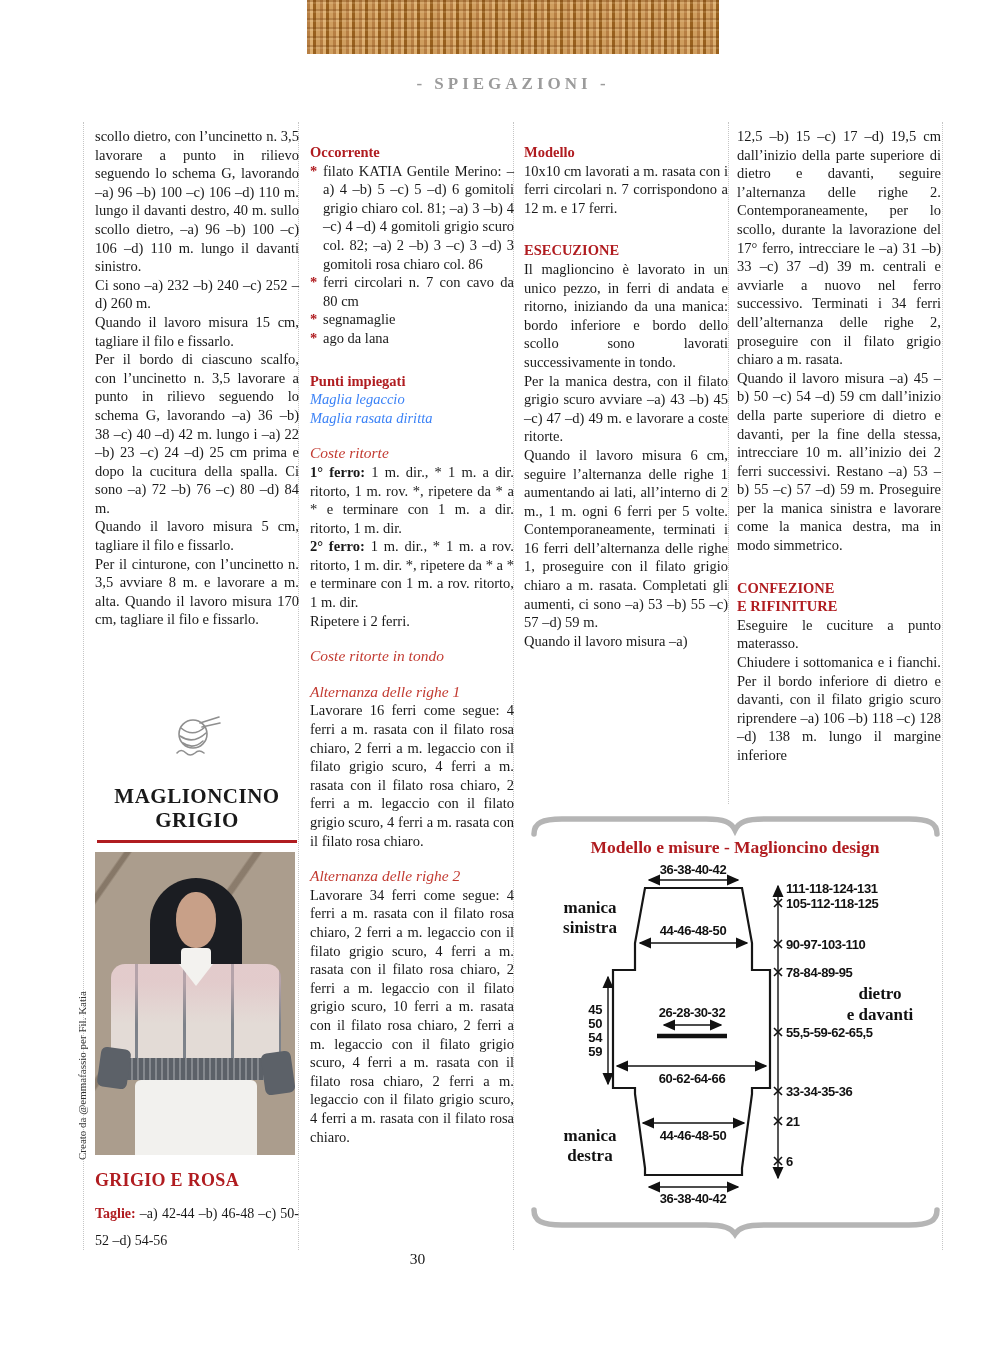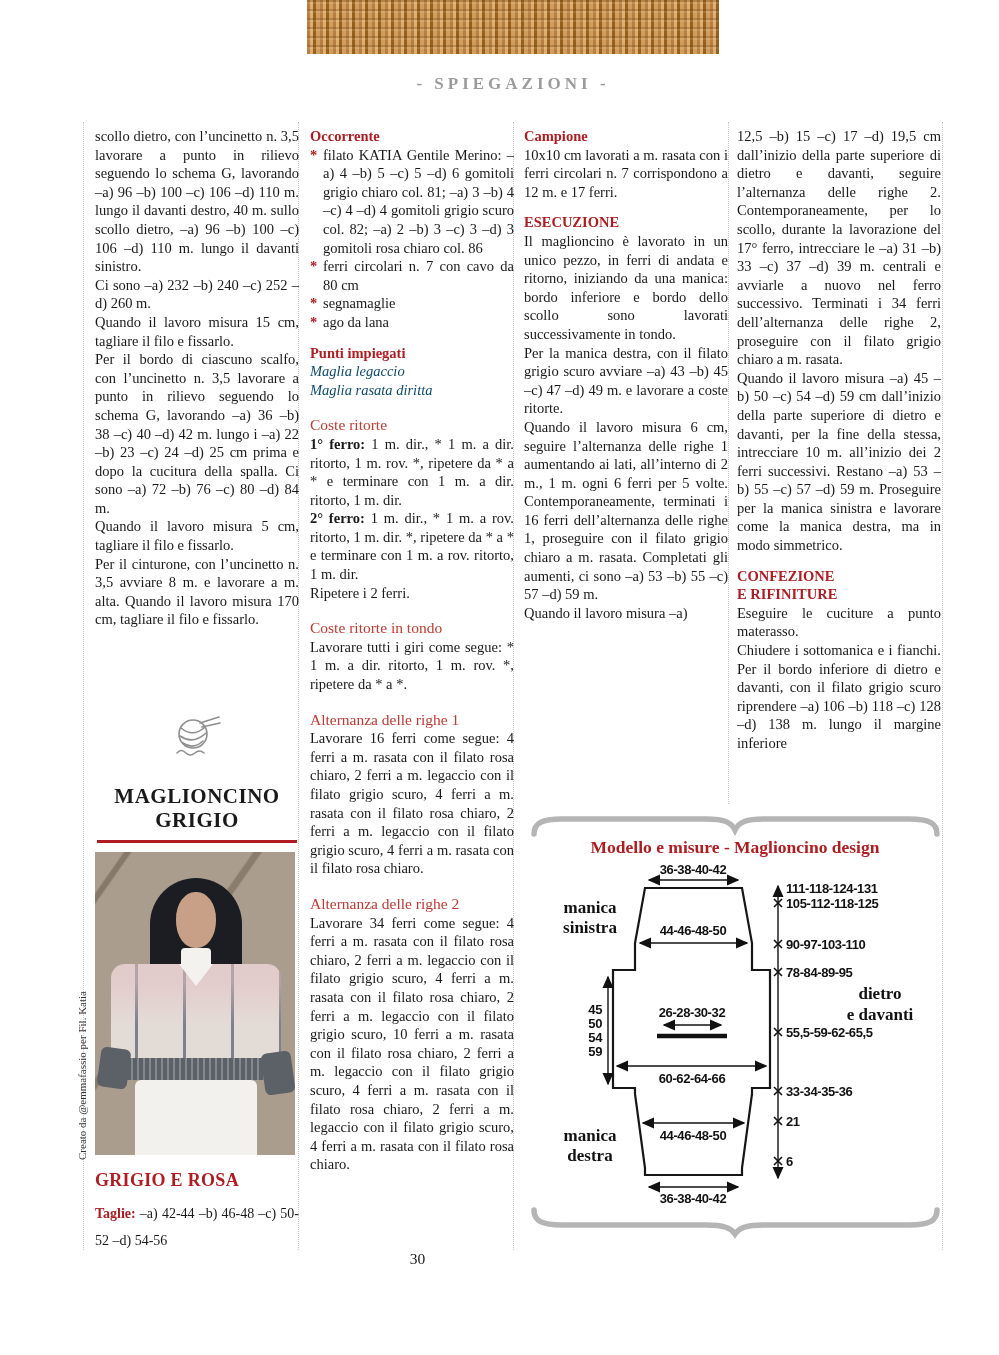--- a/index.html
+++ b/index.html
@@ -11,27 +11,27 @@
     background:
      repeating-linear-gradient(180deg, rgba(110,60,15,.28) 0 2px, rgba(255,235,200,.12) 2px 4px, transparent 4px 9px),
      repeating-linear-gradient(90deg,#b77f43 0 3px,#dcae70 3px 6px,#98601e 6px 9px,#cf9e5f 9px 13px);}
   #section-hd{left:307px;top:74px;width:412px;text-align:center;color:#9b9b9b;
     font-size:17px;letter-spacing:4px;font-weight:bold;}
   
   .vdot{width:0;border-left:1.6px dotted #c6c6c6;}
   
   .col{width:204px;font-size:14.5px;line-height:18.6px;text-align:justify;}
   .col p{margin:0;}
-  .rhead{color:#b01c20;font-weight:bold;margin-top:12px;}
-  .rhead.first{margin-top:0;}
-  .ihead{color:#c23a31;font-size:15.5px;margin-top:17px;}
+  .rhead{color:#b01c20;font-weight:bold;margin-top:24px;}
+  .rhead.first{margin-top:16px;}
+  .ihead{color:#c23a31;font-style:italic;font-size:15.5px;margin-top:17px;}
   .oc-item{display:flex;}
   .ast{width:13px;flex:none;color:#b01c20;font-weight:bold;}
   .oc-text{flex:1;text-align:justify;}
-  .iline{color:#0c4a6e;font-style:italic;}
+  .iline{color:#3b82f6;font-style:italic;}
   b.frow{font-weight:bold;}
   
   #yarnwrap{left:95px;top:714px;width:204px;text-align:center;}
   #design-title{left:95px;top:784px;width:204px;text-align:center;font-weight:bold;
     font-size:21px;line-height:24px;letter-spacing:.5px;}
   #design-rule{left:97px;top:840px;width:200px;height:3px;background:#b01c20;}
   #photo{left:95px;top:852px;width:200px;height:303px;overflow:hidden;background:#ab9d8d;}
   .ph{position:absolute;}
   #caption{left:76px;top:945px;height:215px;font-size:11px;color:#333;
     writing-mode:vertical-rl;transform:rotate(180deg);white-space:nowrap;}
@@ -132,31 +132,30 @@
   <div class="rhead">Punti impiegati</div>
   <div class="iline">Maglia legaccio</div>
   <div class="iline">Maglia rasata diritta</div>
 
   <div class="ihead">Coste ritorte</div>
   <p><b class="frow">1° ferro:</b><span> 1 m. dir., * 1 m. a dir. ritorto, 1 m. rov. *, ripetere da * a * e terminare con 1 m. a dir. ritorto, 1 m. dir.</span></p>
   <p><b class="frow">2° ferro:</b><span> 1 m. dir., * 1 m. a rov. ritorto, 1 m. dir. *, ripetere da * a * e terminare con 1 m. a rov. ritorto, 1 m. dir.</span></p>
   <p>Ripetere i 2 ferri.</p>
 
   <div class="ihead">Coste ritorte in tondo</div>
-  <p>Lavorare tutti i giri come segue: * 1 m. a dir. ritorto, 1 m. rov. *, ripetere da * a *.</p>
 
   <div class="ihead">Alternanza delle righe 1</div>
   <p>Lavorare 16 ferri come segue: 4 ferri a m. rasata con il filato rosa chiaro, 2 ferri a m. legaccio con il filato grigio scuro, 4 ferri a m. rasata con il filato rosa chiaro, 2 ferri a m. legaccio con il filato grigio scuro, 4 ferri a m. rasata con il filato rosa chiaro.</p>
 
   <div class="ihead">Alternanza delle righe 2</div>
   <p>Lavorare 34 ferri come segue: 4 ferri a m. rasata con il filato rosa chiaro, 2 ferri a m. legaccio con il filato grigio scuro, 4 ferri a m. rasata con il filato rosa chiaro, 2 ferri a m. legaccio con il filato grigio scuro, 10 ferri a m. rasata con il filato rosa chiaro, 2 ferri a m. legaccio con il filato grigio scuro, 4 ferri a m. rasata con il filato rosa chiaro, 2 ferri a m. legaccio con il filato grigio scuro, 4 ferri a m. rasata con il filato rosa chiaro.</p>
 </div>
 
 <div class="abs col" style="left:524px;top:127px;">
-  <div class="rhead first">Campione</div>
+  <div class="rhead first">Modello</div>
   <p>10x10 cm lavorati a m. rasata con i ferri circolari n. 7 corrispondono a 12 m. e 17 ferri.</p>
   <div class="rhead">ESECUZIONE</div>
   <p>Il maglioncino è lavorato in un unico pezzo, in ferri di andata e ritorno, iniziando da una manica: bordo inferiore e bordo dello scollo sono lavorati successivamente in tondo.</p>
   <p>Per la manica destra, con il filato grigio scuro avviare –a) 43 –b) 45 –c) 47 –d) 49 m. e lavorare a coste ritorte.</p>
   <p>Quando il lavoro misura 6 cm, seguire l’alternanza delle righe 1 aumentando ai lati, all’interno di 2 m., 1 m. ogni 6 ferri per 5 volte. Contemporaneamente, terminati i 16 ferri dell’alternanza delle righe 1, proseguire con il filato grigio chiaro a m. rasata. Completati gli aumenti, ci sono –a) 53 –b) 55 –c) 57 –d) 59 m.</p>
   <p>Quando il lavoro misura –a)</p>
 </div>
 
 <div class="abs col" style="left:737px;top:127px;">
   <p>12,5 –b) 15 –c) 17 –d) 19,5 cm dall’inizio della parte superiore di dietro e davanti, seguire l’alternanza delle righe 2. Contemporaneamente, per lo scollo, durante la lavorazione del 17° ferro, intrecciare le –a) 31 –b) 33 –c) 37 –d) 39 m. centrali e avviarle a nuovo nel ferro successivo. Terminati i 34 ferri dell’alternanza delle righe 2, proseguire con il filato grigio chiaro a m. rasata.</p>

